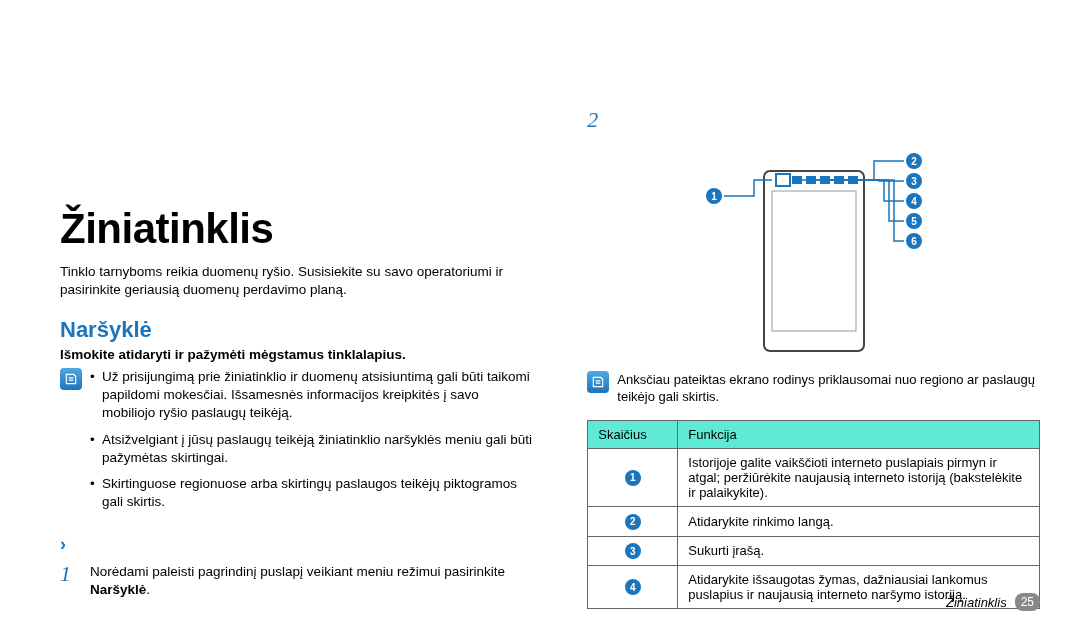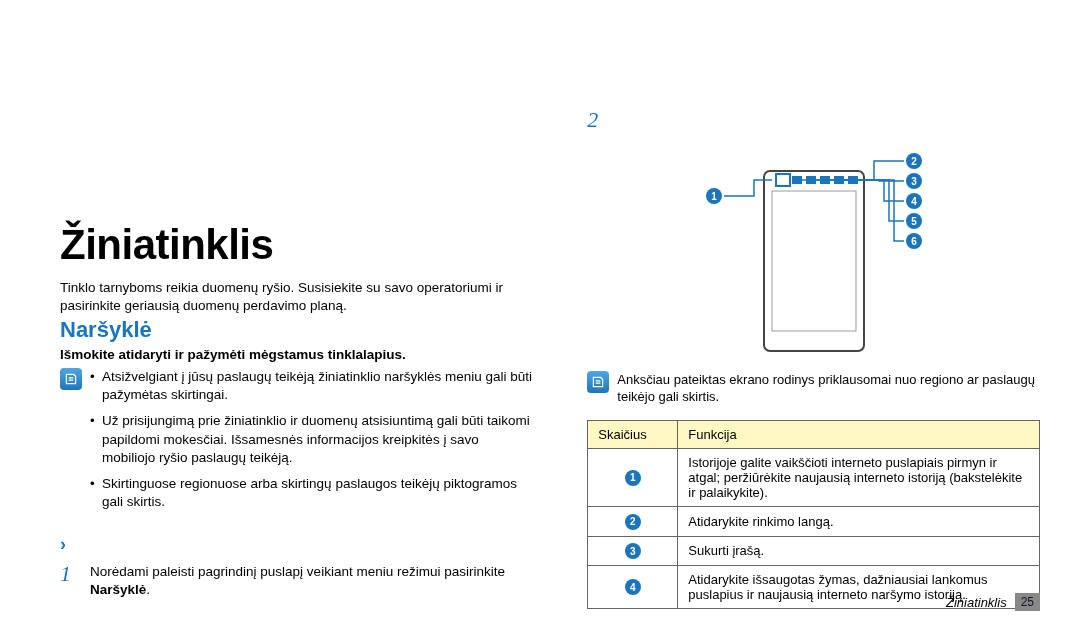--- a/index.html
+++ b/index.html
@@ -3,21 +3,21 @@
 <meta charset="utf-8">
 <style>
   * { box-sizing: border-box; margin: 0; padding: 0; }
   html, body { width: 1080px; height: 629px; background: #fff; font-family: "Segoe UI", Arial, sans-serif; color: #000; }
   .page { display: flex; width: 100%; height: 100%; padding: 30px 40px 20px 60px; gap: 52px; position: relative; align-items: flex-end; }
   .col { flex: 1; }
   .col-left { flex: 1.05; }
   .col-right { flex: 1; }
 
   h1 { font-size: 42px; font-weight: 600; letter-spacing: -0.5px; margin-bottom: 10px; }
-  .intro { font-size: 13.5px; line-height: 1.35; margin-bottom: 2px; }
+  .intro { font-size: 13.5px; line-height: 1.35; margin-bottom: 18px; }
   h2 { color: #1a75bc; font-size: 22px; font-weight: 600; margin-bottom: 4px; }
   .sub { font-size: 13.5px; margin-bottom: 6px; font-weight: bold; }
 
   .note-row { display: flex; align-items: flex-start; gap: 8px; margin: 6px 0 14px; }
   .note-icon { width: 22px; height: 22px; border-radius: 4px; background: linear-gradient(#4fa8e0, #1a75bc); display: flex; align-items: center; justify-content: center; flex-shrink: 0; }
   .note-icon svg { width: 14px; height: 14px; }
   .note-text { font-size: 13px; line-height: 1.35; }
   ul.bullets { list-style: none; }
   ul.bullets li { position: relative; padding-left: 12px; margin-bottom: 8px; font-size: 13.5px; line-height: 1.35; }
   ul.bullets li::before { content: "•"; position: absolute; left: 0; top: 0; }
@@ -31,27 +31,27 @@
   .step-body .sub-step { margin-top: 6px; }
   .bold { font-weight: 700; }
 
   
   .diagram-wrap { display: flex; justify-content: center; margin: 4px 0 10px; }
   .diagram { position: relative; width: 320px; height: 220px; }
 
   .table-wrap { margin-top: 6px; }
   table { border-collapse: collapse; width: 100%; font-size: 13px; }
   th, td { border: 1px solid #666; padding: 6px 10px; text-align: left; vertical-align: middle; }
-  th { background: #fef9c3; font-weight: 400; }
+  th { background: #5eead4; font-weight: 400; }
   td.num-cell { text-align: center; width: 90px; }
 
   .circ { display: inline-flex; width: 16px; height: 16px; border-radius: 50%; background: #1a75bc; color: #fff; font-size: 10px; font-weight: 700; align-items: center; justify-content: center; }
 
   .footer { position: absolute; bottom: 18px; right: 40px; display: flex; align-items: center; gap: 8px; font-style: italic; font-size: 13px; }
-  .page-num { background: #888; color: #0f172a; font-style: normal; padding: 2px 6px; font-size: 12px; }
+  .page-num { background: #888; color: #ffffff; font-style: normal; padding: 2px 6px; font-size: 12px; border-radius: 8px; }
 
   
   .diagram svg { width: 100%; height: 100%; }
 </style>
 </head>
 <body>
 
 <div class="page">
 
   <div class="col col-left">
@@ -61,22 +61,22 @@
     <h2>Naršyklė</h2>
     <p class="sub">Išmokite atidaryti ir pažymėti mėgstamus tinklalapius.</p>
 
     <div class="note-row">
       <span class="note-icon">
         <svg viewBox="0 0 24 24">
             <path fill="#fff" d="M3 3h14l4 4v14H3V3zm2 2v14h14V8l-3-3H5zm3 8h8v2H8v-2zm0-4h8v2H8V9z"></path>
           </svg>
       </span>
       <ul class="bullets">
+        <li>Už prisijungimą prie žiniatinklio ir duomenų atsisiuntimą gali būti taikomi papildomi mokesčiai. Išsamesnės informacijos kreipkitės į savo mobiliojo ryšio paslaugų teikėją.</li>
         <li>Atsižvelgiant į jūsų paslaugų teikėją žiniatinklio naršyklės meniu gali būti pažymėtas skirtingai.</li>
-        <li>Už prisijungimą prie žiniatinklio ir duomenų atsisiuntimą gali būti taikomi papildomi mokesčiai. Išsamesnės informacijos kreipkitės į savo mobiliojo ryšio paslaugų teikėją.</li>
         <li>Skirtinguose regionuose arba skirtingų paslaugos teikėjų piktogramos gali skirtis.</li>
       </ul>
     </div>
 
     <h3>
       <span class="chev">›</span>
     </h3>
 
     <div class="step">
       <span class="step-num">1</span>

